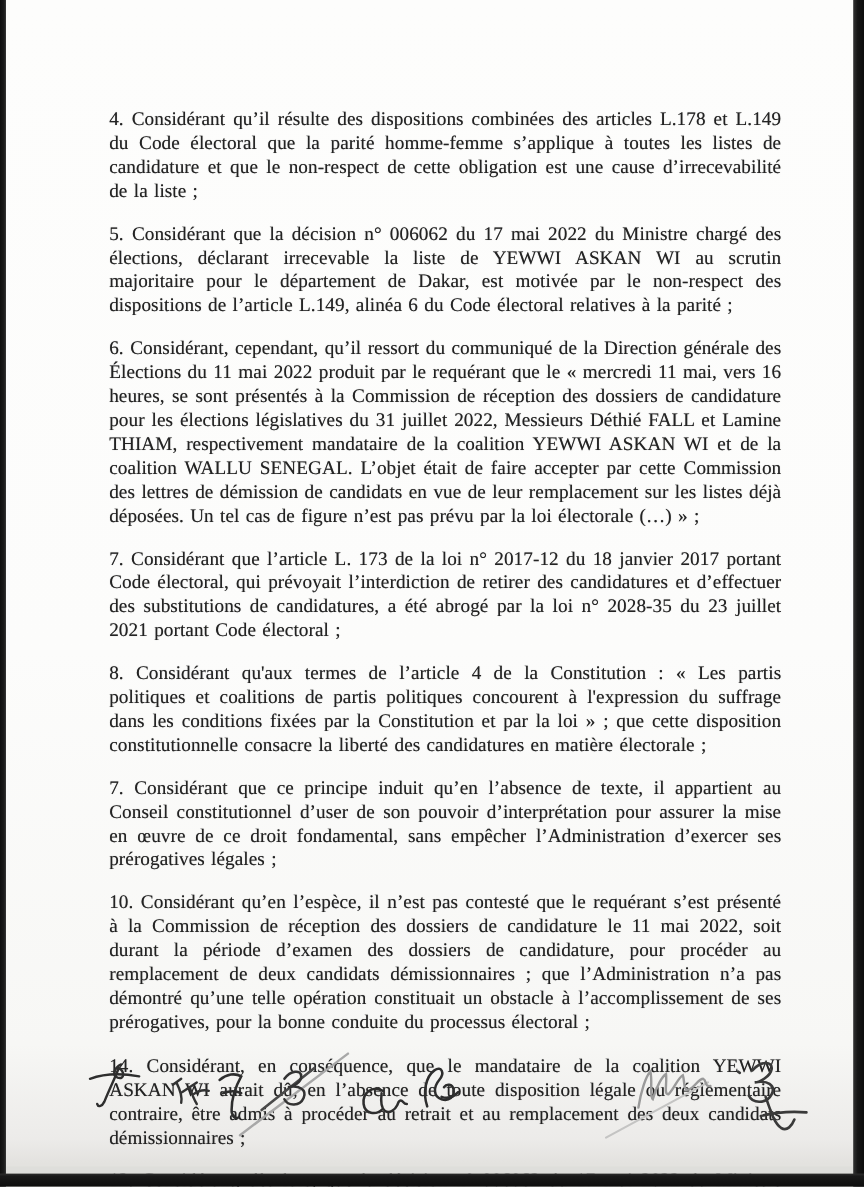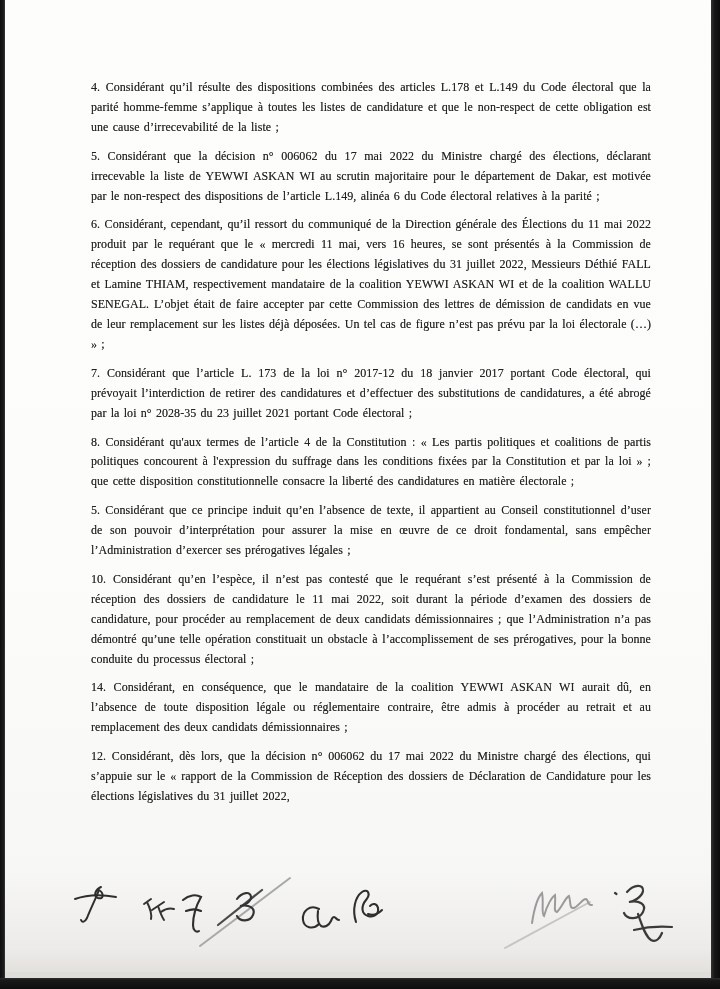--- a/index.html
+++ b/index.html
@@ -37,22 +37,22 @@
   }
   .text-block {
     position: absolute;
     left: 91px;
     top: 74px;
     width: 560px;
     color: #232323;
     filter: blur(0.22px);
   }
   .para {
-    margin: 4px 0 9px 0;
-    font-size: 12px;
+    margin: 16px 0 9px 0;
+    font-size: 16px;
     line-height: 19.9px;
     text-align: justify;
     letter-spacing: 0.05px;
     word-spacing: 1.2px;
     text-shadow: 0 0 0.6px rgba(30,30,30,0.55);
   }
   .signatures {
     position: absolute;
     left: 70px;
     top: 870px;
@@ -65,21 +65,21 @@
 <body>
 
 <div class="photo">
 
   <div class="text-block">
     <p class="para">4. Considérant qu’il résulte des dispositions combinées des articles L.178 et L.149 du Code électoral que la parité homme-femme s’applique à toutes les listes de candidature et que le non-respect de cette obligation est une cause d’irrecevabilité de la liste ;</p>
     <p class="para">5. Considérant que la décision n° 006062 du 17 mai 2022 du Ministre chargé des élections, déclarant irrecevable la liste de YEWWI ASKAN WI au scrutin majoritaire pour le département de Dakar, est motivée par le non-respect des dispositions de l’article L.149, alinéa 6 du Code électoral relatives à la parité ;</p>
     <p class="para">6. Considérant, cependant, qu’il ressort du communiqué de la Direction générale des Élections du 11 mai 2022 produit par le requérant que le « mercredi 11 mai, vers 16 heures, se sont présentés à la Commission de réception des dossiers de candidature pour les élections législatives du 31 juillet 2022, Messieurs Déthié FALL et Lamine THIAM, respectivement mandataire de la coalition YEWWI ASKAN WI et de la coalition WALLU SENEGAL. L’objet était de faire accepter par cette Commission des lettres de démission de candidats en vue de leur remplacement sur les listes déjà déposées. Un tel cas de figure n’est pas prévu par la loi électorale (…) » ;</p>
     <p class="para">7. Considérant que l’article L. 173 de la loi n° 2017-12 du 18 janvier 2017 portant Code électoral, qui prévoyait l’interdiction de retirer des candidatures et d’effectuer des substitutions de candidatures, a été abrogé par la loi n° 2028-35 du 23 juillet 2021 portant Code électoral ;</p>
     <p class="para">8. Considérant qu'aux termes de l’article 4 de la Constitution : « Les partis politiques et coalitions de partis politiques concourent à l'expression du suffrage dans les conditions fixées par la Constitution et par la loi » ; que cette disposition constitutionnelle consacre la liberté des candidatures en matière électorale ;</p>
-    <p class="para">5. Considérant que ce principe induit qu’en l’absence de texte, il appartient au Conseil constitutionnel d’user de son pouvoir d’interprétation pour assurer la mise en œuvre de ce droit fondamental, sans empêcher l’Administration d’exercer ses prérogatives légales ;</p>
+    <p class="para">7. Considérant que ce principe induit qu’en l’absence de texte, il appartient au Conseil constitutionnel d’user de son pouvoir d’interprétation pour assurer la mise en œuvre de ce droit fondamental, sans empêcher l’Administration d’exercer ses prérogatives légales ;</p>
     <p class="para">10. Considérant qu’en l’espèce, il n’est pas contesté que le requérant s’est présenté à la Commission de réception des dossiers de candidature le 11 mai 2022, soit durant la période d’examen des dossiers de candidature, pour procéder au remplacement de deux candidats démissionnaires ; que l’Administration n’a pas démontré qu’une telle opération constituait un obstacle à l’accomplissement de ses prérogatives, pour la bonne conduite du processus électoral ;</p>
     <p class="para">14. Considérant, en conséquence, que le mandataire de la coalition YEWWI ASKAN WI aurait dû, en l’absence de toute disposition légale ou réglementaire contraire, être admis à procéder au retrait et au remplacement des deux candidats démissionnaires ;</p>
     <p class="para">12. Considérant, dès lors, que la décision n° 006062 du 17 mai 2022 du Ministre chargé des élections, qui s’appuie sur le « rapport de la Commission de Réception des dossiers de Déclaration de Candidature pour les élections législatives du 31 juillet 2022,</p>
   </div>
 
   <div class="signatures">
     <svg width="640" height="120" viewBox="0 0 640 120" fill="none" xmlns="http://www.w3.org/2000/svg">
 
       <g stroke="#2e2e2e" stroke-width="2" stroke-linecap="round" fill="none">
         <path d="M5,29 C16,25 30,24 46,27"></path>

